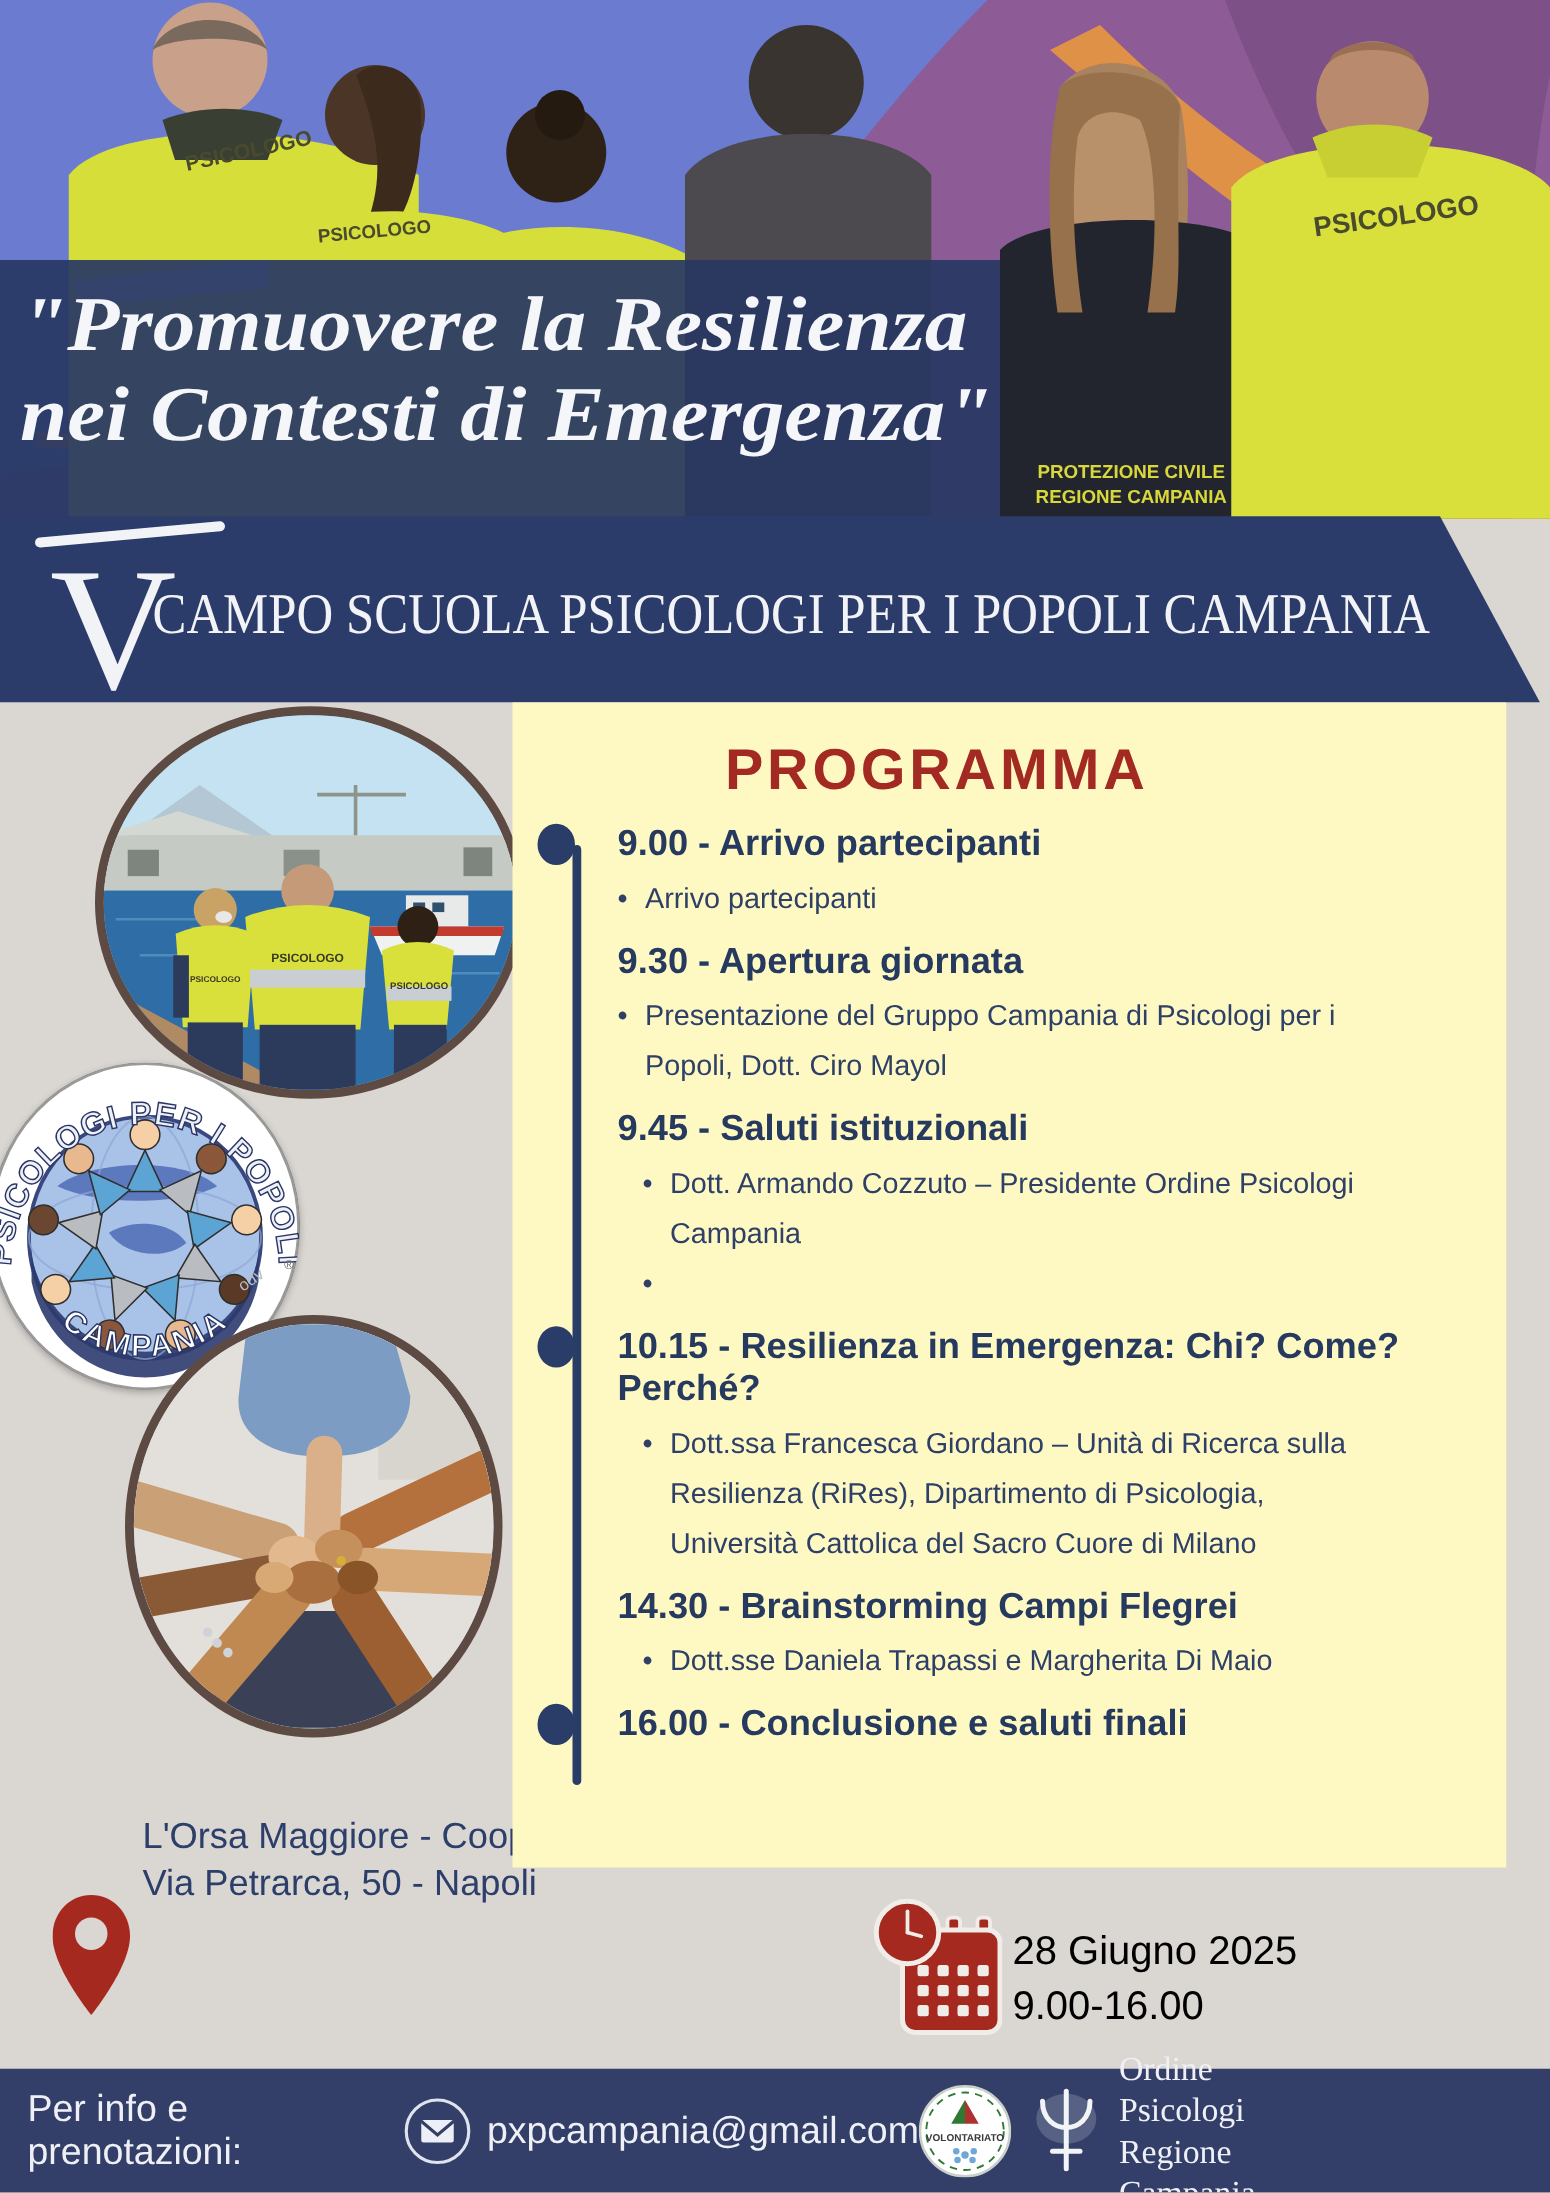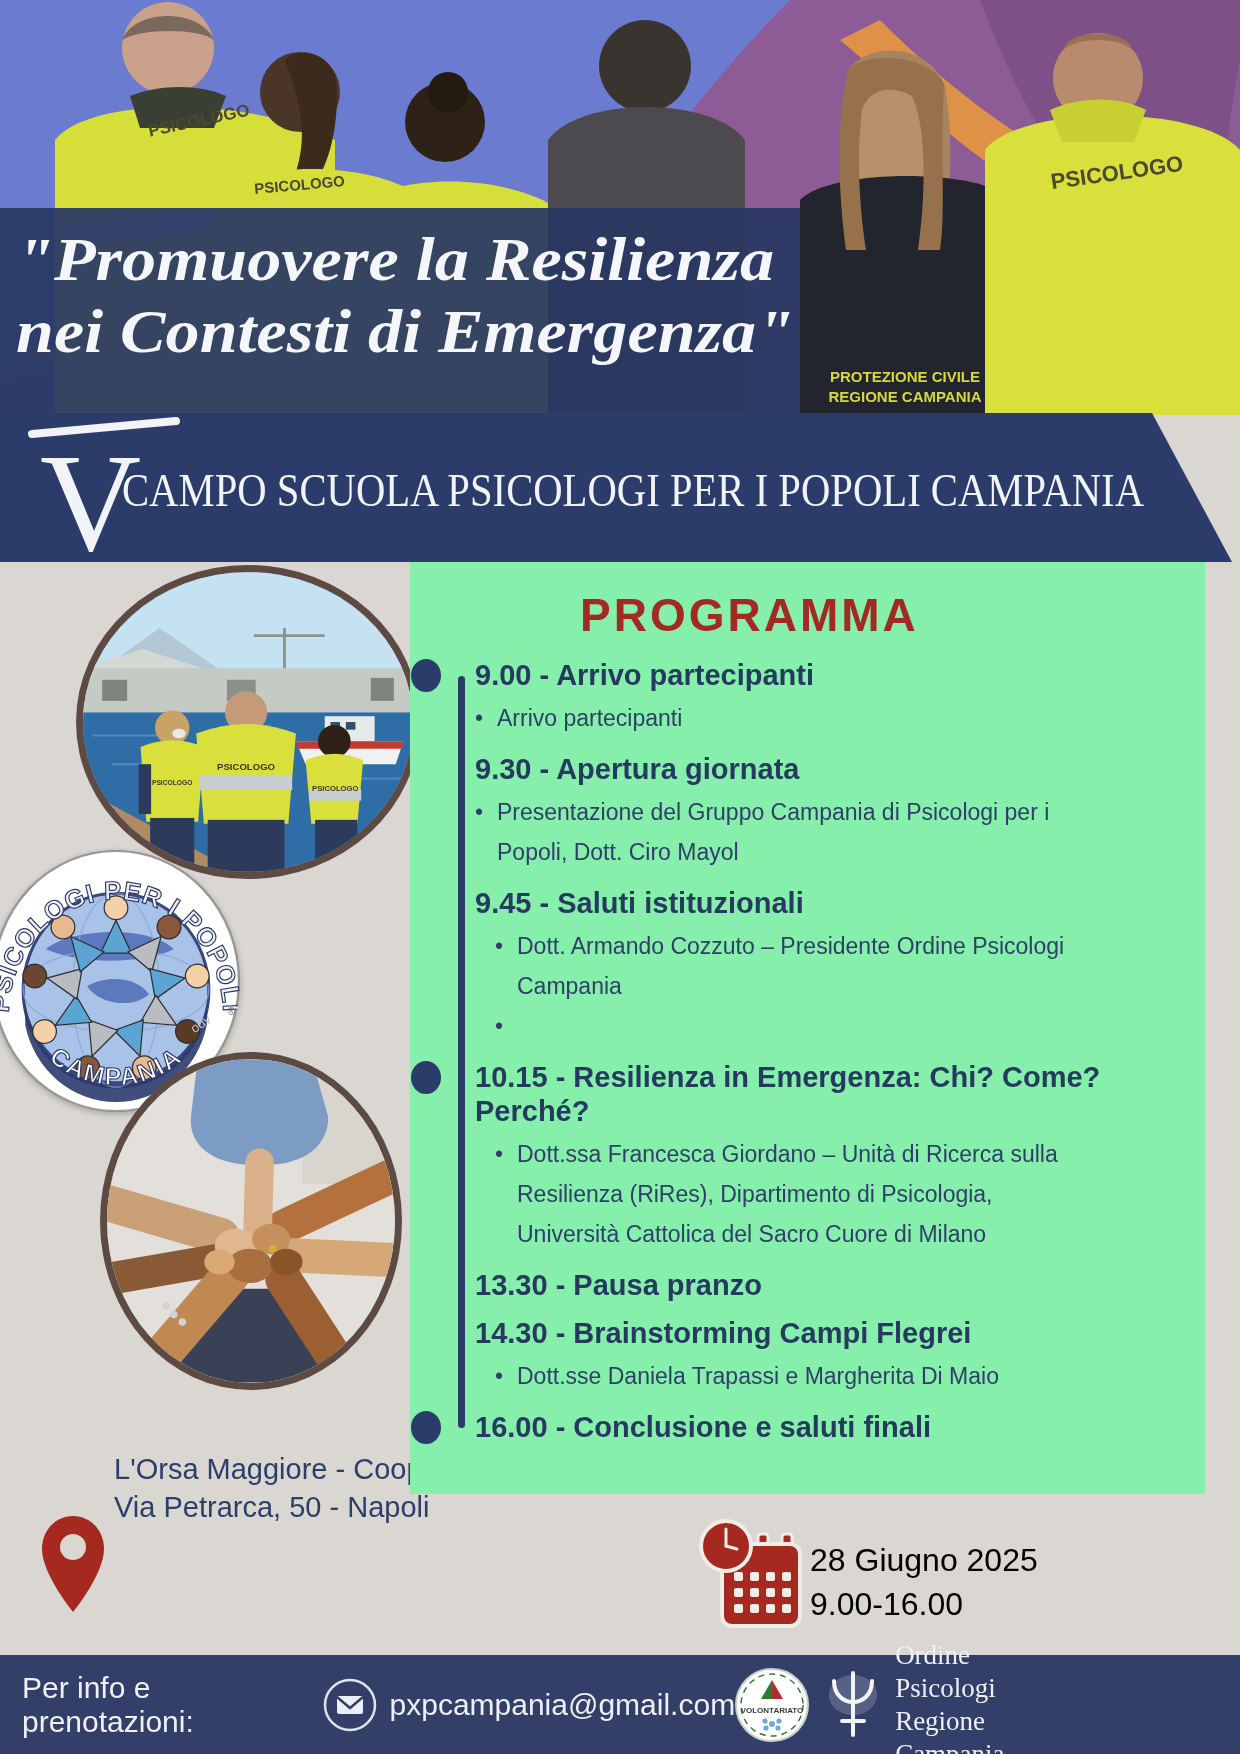--- a/index.html
+++ b/index.html
@@ -9,23 +9,23 @@
 
   
   .circle{position:absolute;border-radius:50%;overflow:hidden;box-sizing:border-box;}
   .photo-circle{border:7px solid #5d4a42;background:#9db4c4;}
   .c-harbor{left:76px;top:565px;width:344px;height:314px;}
   .c-logo{left:-8px;top:850px;width:248px;height:262px;background:#fff;
           box-shadow:0 0 0 3px #6e6e6e inset, 0 2px 6px rgba(0,0,0,.25);}
   .c-hands{left:100px;top:1052px;width:302px;height:338px;z-index:4;}
 
   
-  .card{position:absolute;left:410px;top:562px;width:795px;height:932px;background:#86efac;overflow:hidden;z-index:2;}
+  .card{position:absolute;left:410px;top:562px;width:795px;height:932px;background:#fef9c3;overflow:hidden;z-index:2;}
   .programma{margin:26px 0 0 170px;color:#a32a22;font-size:46px;font-weight:bold;letter-spacing:3px;}
-  .p-list{position:relative;margin-top:16px;padding-left:65px;}
+  .p-list{position:relative;margin-top:16px;padding-left:84px;}
   .rail{position:absolute;left:48px;width:7px;background:#2a3c68;border-radius:4px;}
   .p-item{position:relative;margin-top:14px;max-width:660px;}
   .p-item .dot{position:absolute;left:-64px;top:1px;width:30px;height:33px;border-radius:50%;background:#2a3c68;}
   .p-title{font-size:29px;line-height:34px;font-weight:bold;color:#26395f;margin:0 0 6px;max-width:650px;}
   .p-bullets{max-width:585px;}
   .p-bullets.indent{margin-left:20px;}
   .p-bullet{display:flex;font-size:23px;line-height:40px;color:#2e4068;}
   .p-bullet .marker{width:22px;flex:none;}
 
   
@@ -287,23 +287,20 @@
         </div>
         <div class="p-item">
           <span class="dot"></span>
           <div class="p-title">10.15 - Resilienza in Emergenza: Chi? Come? Perché?</div>
           <div class="p-bullets indent">
             <div class="p-bullet">
               <span class="marker">•</span>
               <span class="btext">Dott.ssa Francesca Giordano – Unità di Ricerca sulla Resilienza (RiRes), Dipartimento di Psicologia, Università Cattolica del Sacro Cuore di Milano</span>
             </div>
           </div>
-        </div>
-        <div class="p-item">
-          <div class="p-title">13.30 - Pausa pranzo</div>
         </div>
         <div class="p-item">
           <div class="p-title">14.30 - Brainstorming Campi Flegrei</div>
           <div class="p-bullets indent">
             <div class="p-bullet">
               <span class="marker">•</span>
               <span class="btext">Dott.sse Daniela Trapassi e Margherita Di Maio</span>
             </div>
           </div>
         </div>

